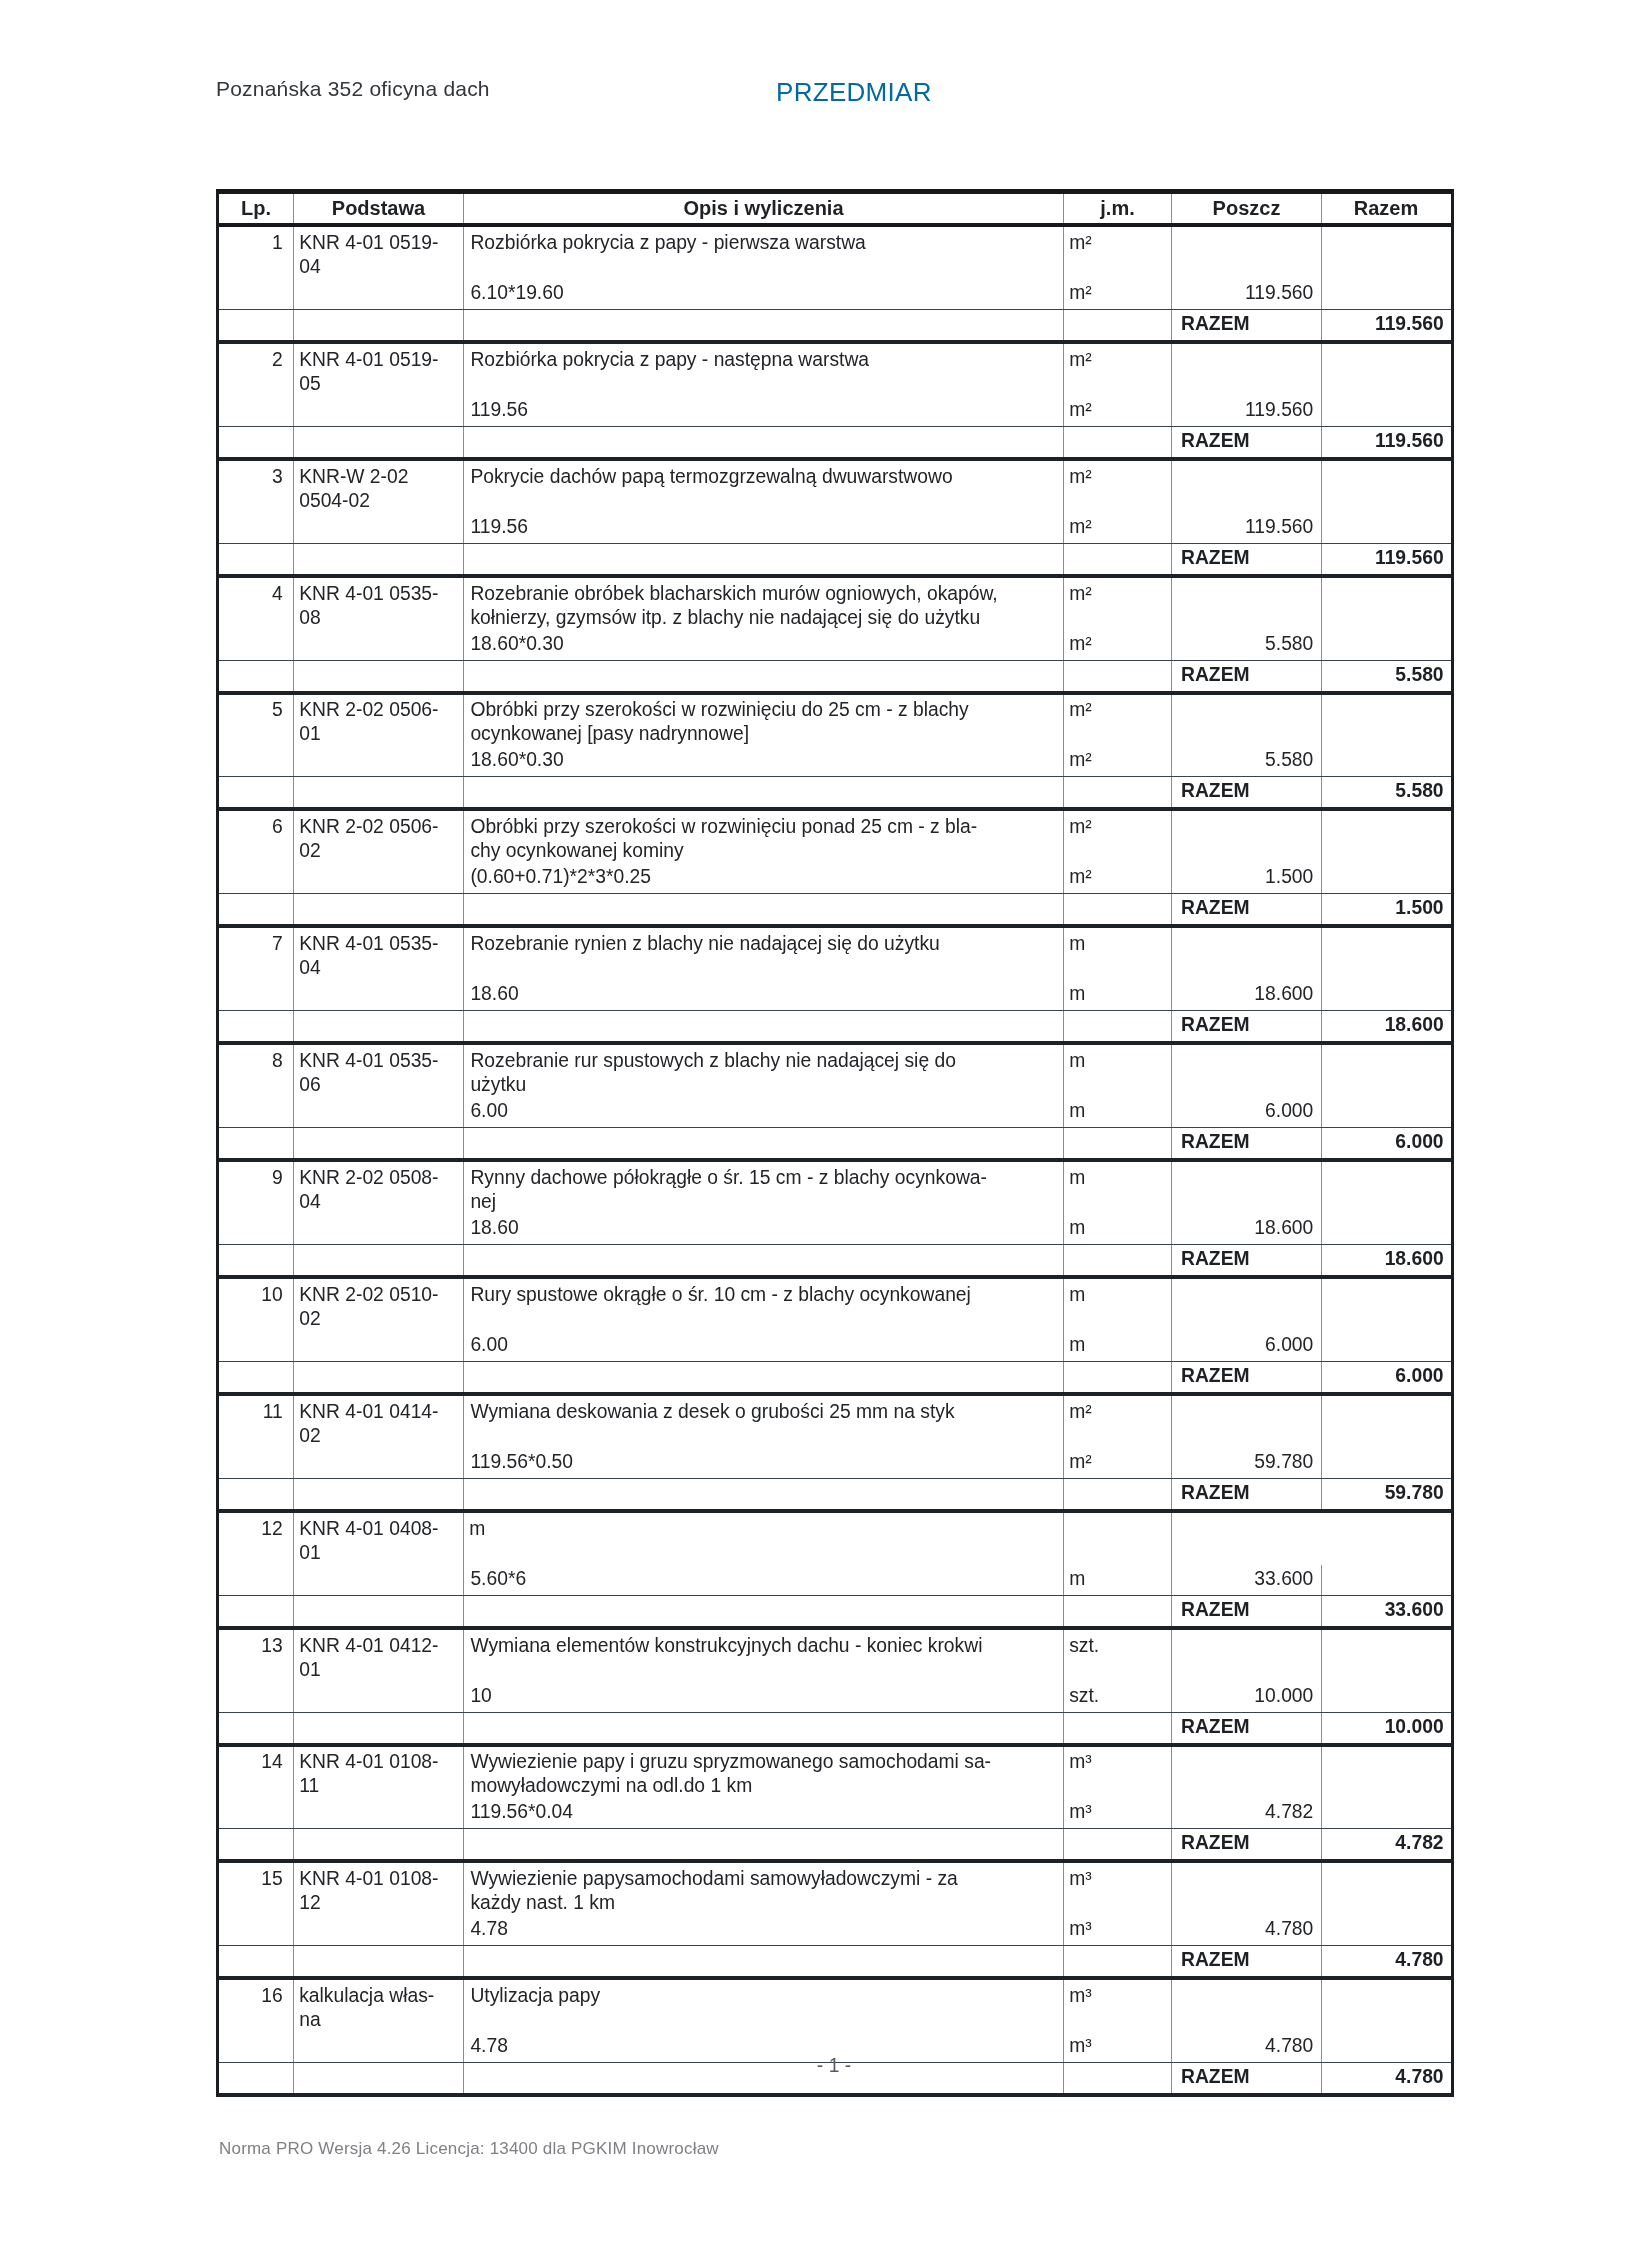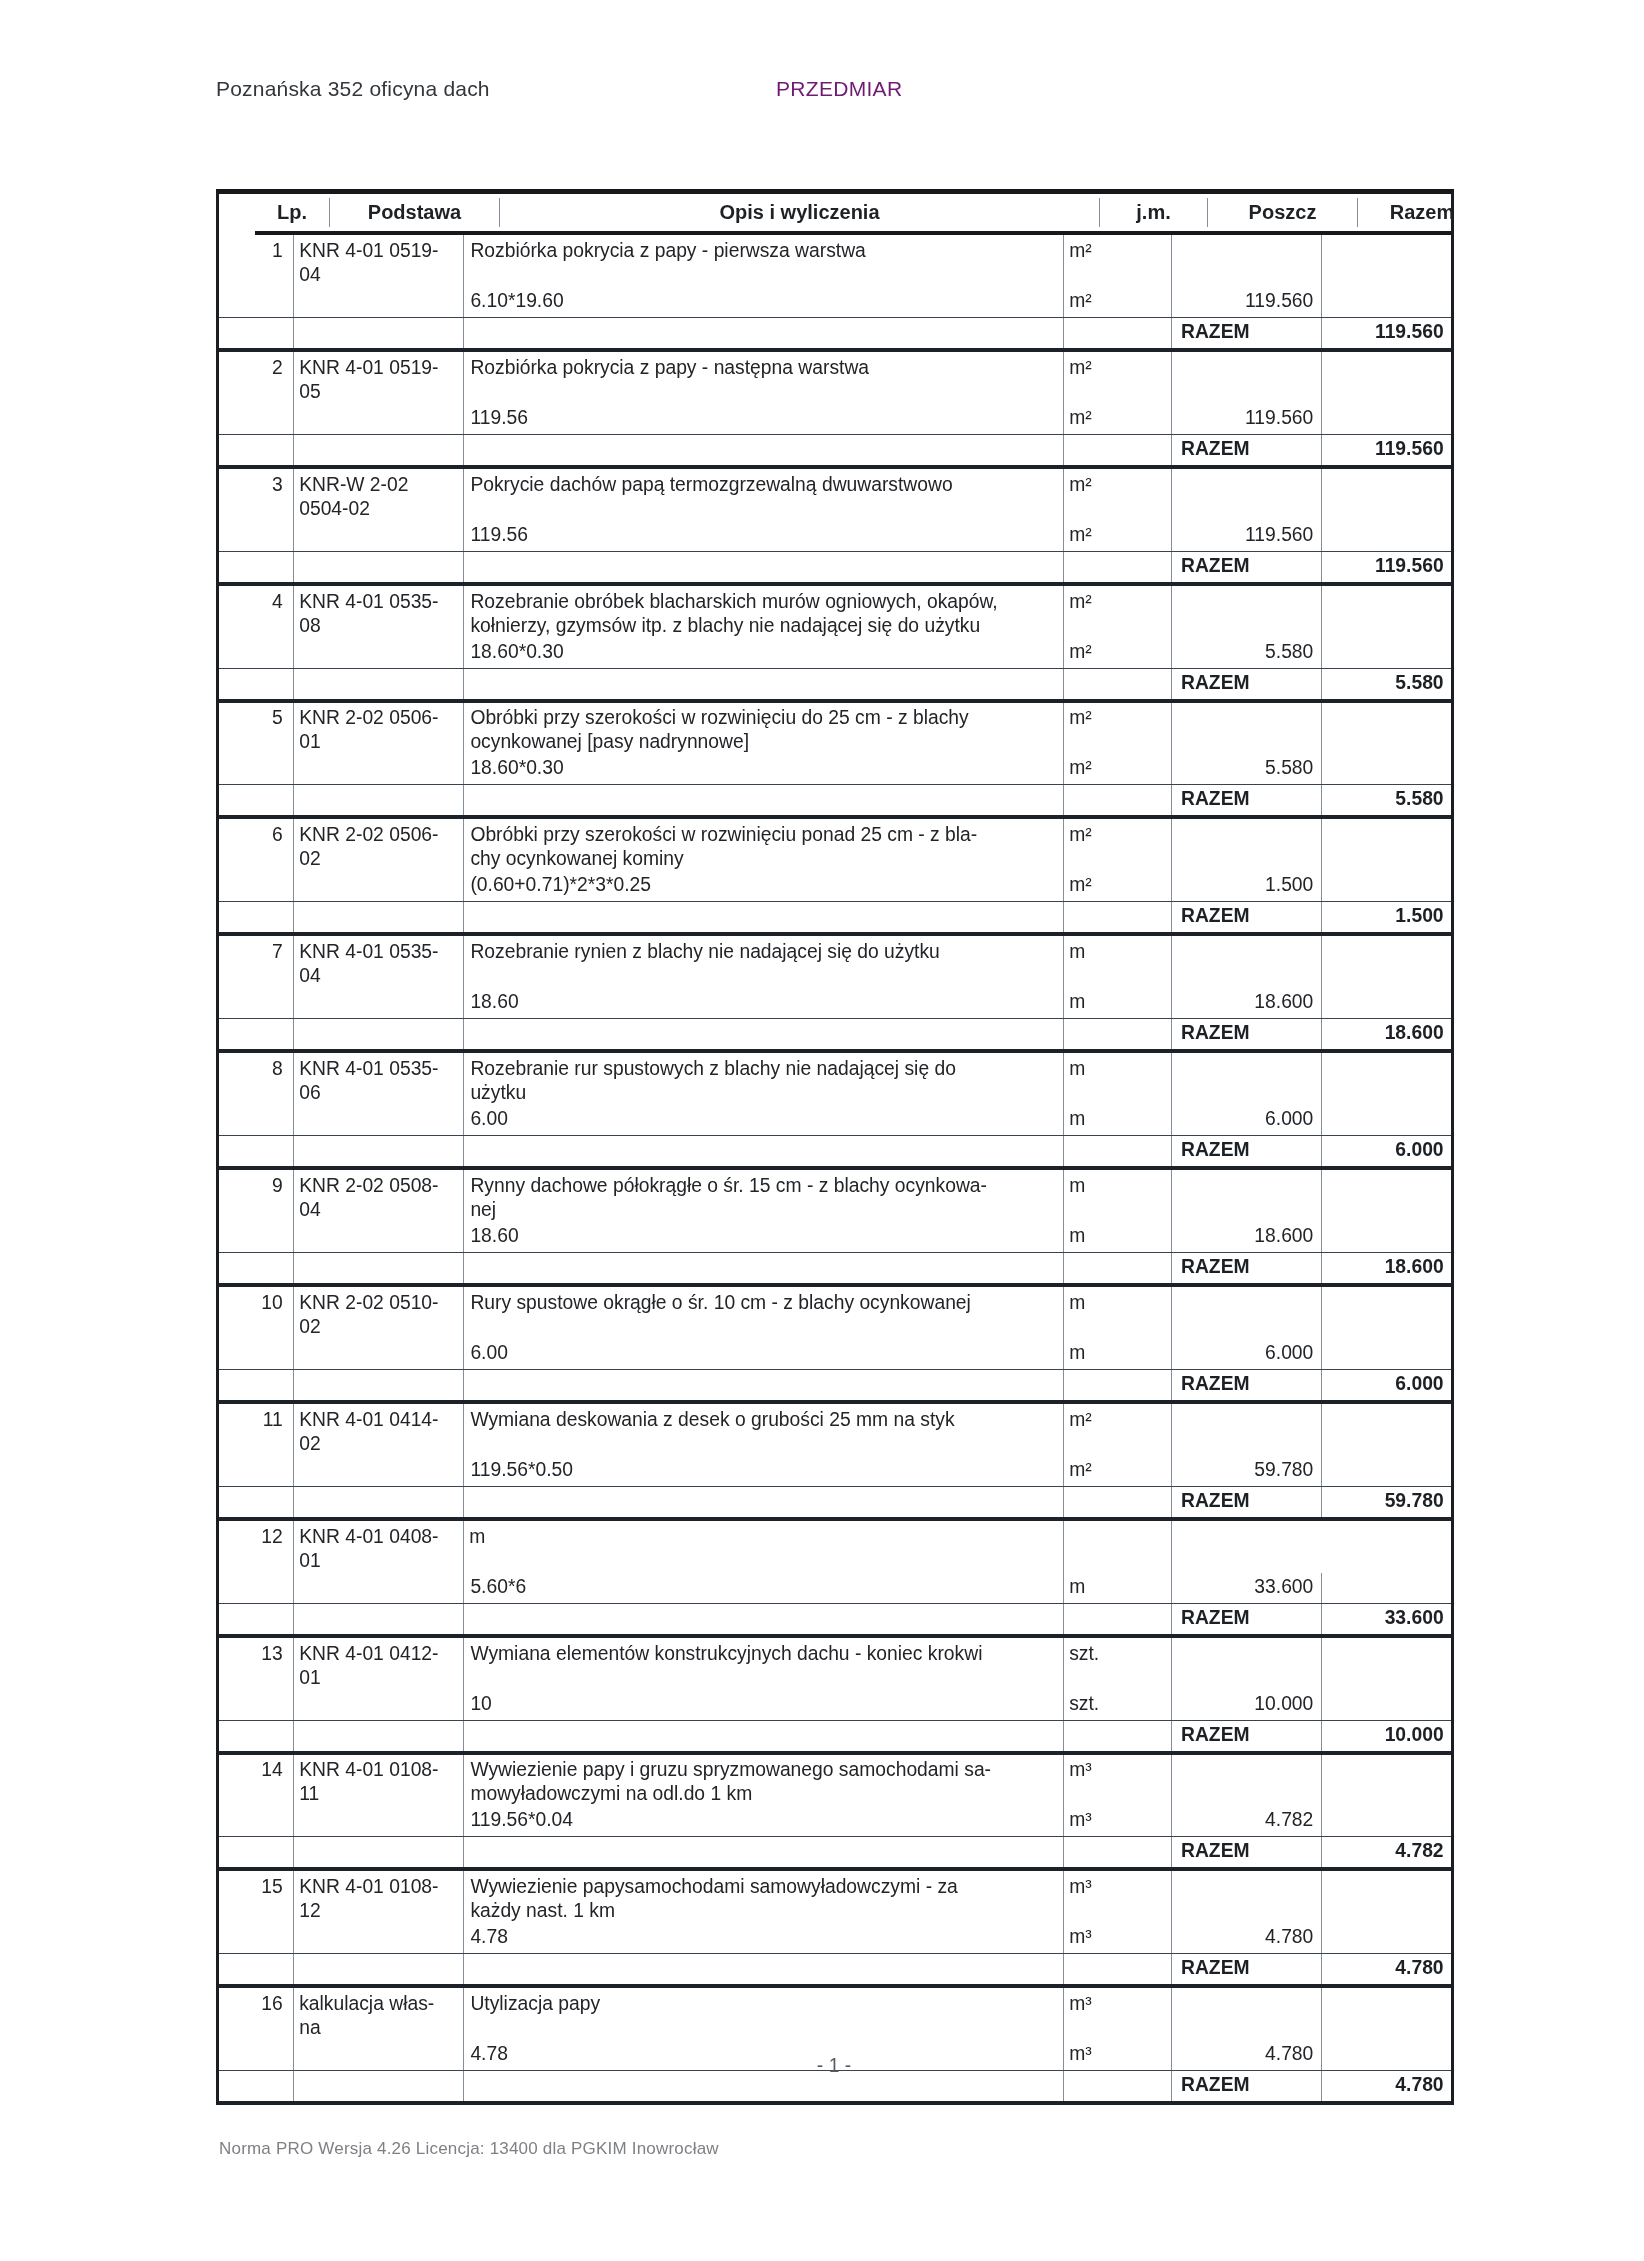--- a/index.html
+++ b/index.html
@@ -17,22 +17,22 @@
   .doc-title-left {
     position: absolute;
     left: 216px; top: 77px;
     font-size: 21px;
     color: #33363a;
     letter-spacing: 0.2px;
   }
   .doc-title-center {
     position: absolute;
     left: 776px; top: 77px;
-    font-size: 21px;
-    color: #701a75;
+    font-size: 26px;
+    color: #0369a1;
     letter-spacing: 0.3px;
   }
 
   
   .sheet-table {
     position: absolute;
     left: 216px; top: 189px;
     width: 1238px;
     border-top: 5.2px solid #16181b;
     border-left: 3.2px solid #1a1d21;
@@ -45,23 +45,22 @@
     grid-template-columns: 75px 170px 600px 108px 150px 128px;
   }
   .cell {
     border-right: 1.3px solid #848e99;
     overflow: hidden;
   }
   .cell:last-child { border-right: none; }
 
   .head-row {
     border-bottom: 4.5px solid #16181b;
-    height: 41px;
+    height: 33px;
     align-items: center;
-    margin-left: 36px;
   }
   .head-row .cell {
     font-weight: bold;
     font-size: 20px;
     text-align: center;
     line-height: 29px;
     height: 29px;
     color: #1f2225;
   }
 

